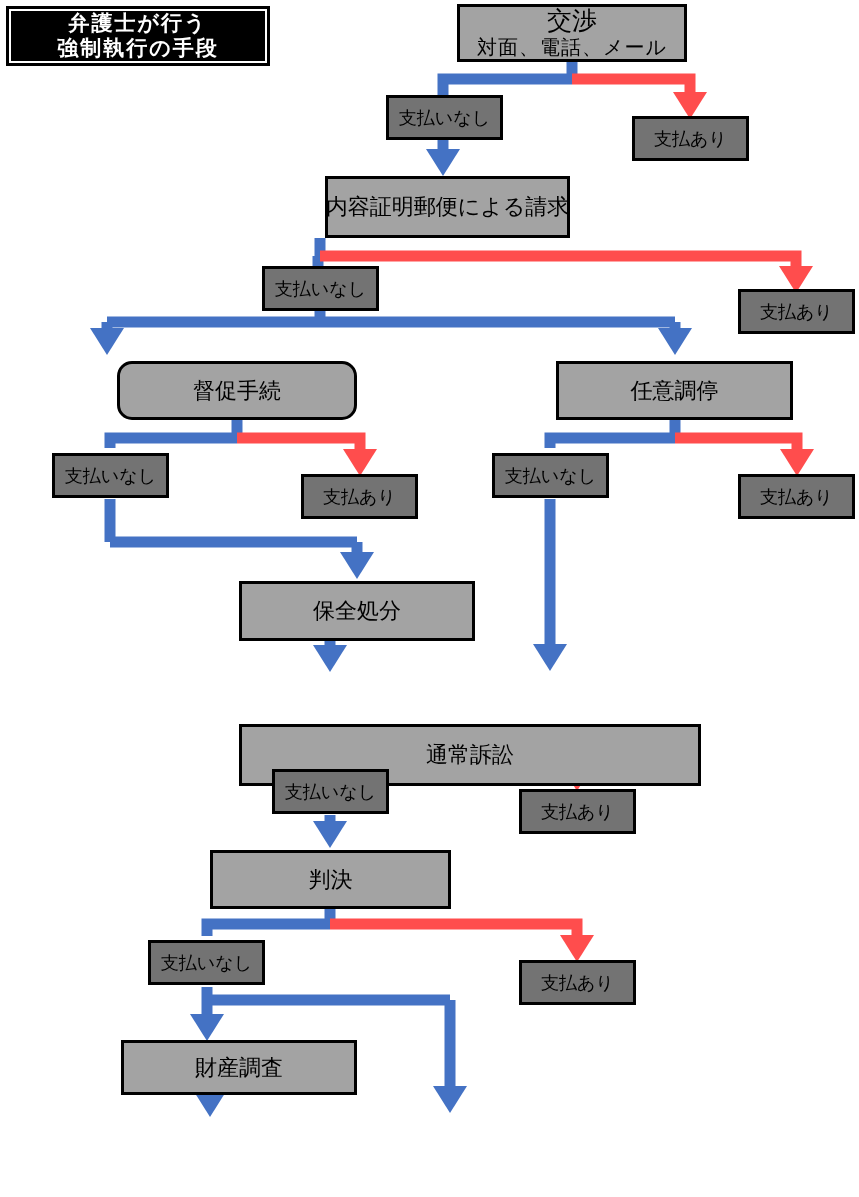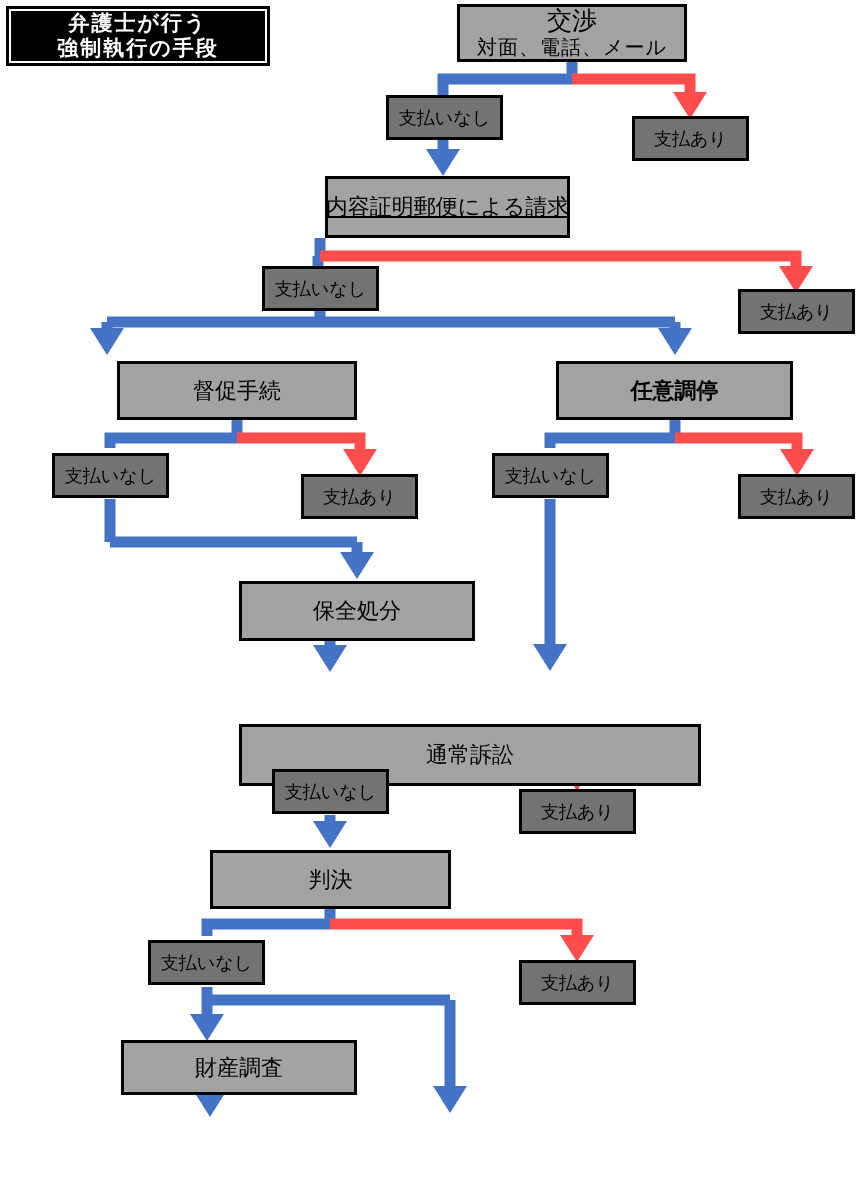--- a/index.html
+++ b/index.html
@@ -181,28 +181,28 @@
       <div class="title-line">強制執行の手段</div>
     </div>
   </div>
 
   <div class="node" style="left:457px;top:4px;width:230px;height:58px;">
     <div class="main" style="font-size:25px;">交渉</div>
     <div class="sub" style="font-size:20px;">対面、電話、メール</div>
   </div>
 
   <div class="node" style="left:325px;top:176px;width:245px;height:62px;">
-    <div class="main" style="font-size:22px;text-decoration:underline;">内容証明郵便による請求</div>
-  </div>
-
-  <div class="node" style="left:117px;top:361px;width:240px;height:59px;">
+    <div class="main" style="font-size:22px;">内容証明郵便による請求</div>
+  </div>
+
+  <div class="node" style="left:117px;top:361px;width:240px;height:59px;border-radius:15px;">
     <div class="main" style="font-size:22px;">督促手続</div>
   </div>
 
-  <div class="node" style="left:556px;top:361px;width:237px;height:59px;font-weight:bold;">
+  <div class="node" style="left:556px;top:361px;width:237px;height:59px;">
     <div class="main" style="font-size:22px;">任意調停</div>
   </div>
 
   <div class="node" style="left:239px;top:581px;width:236px;height:60px;">
     <div class="main" style="font-size:22px;">保全処分</div>
   </div>
 
   <div class="node" style="left:239px;top:676px;width:462px;height:62px;margin-top:48px;">
     <div class="main" style="font-size:22px;">通常訴訟</div>
   </div>

